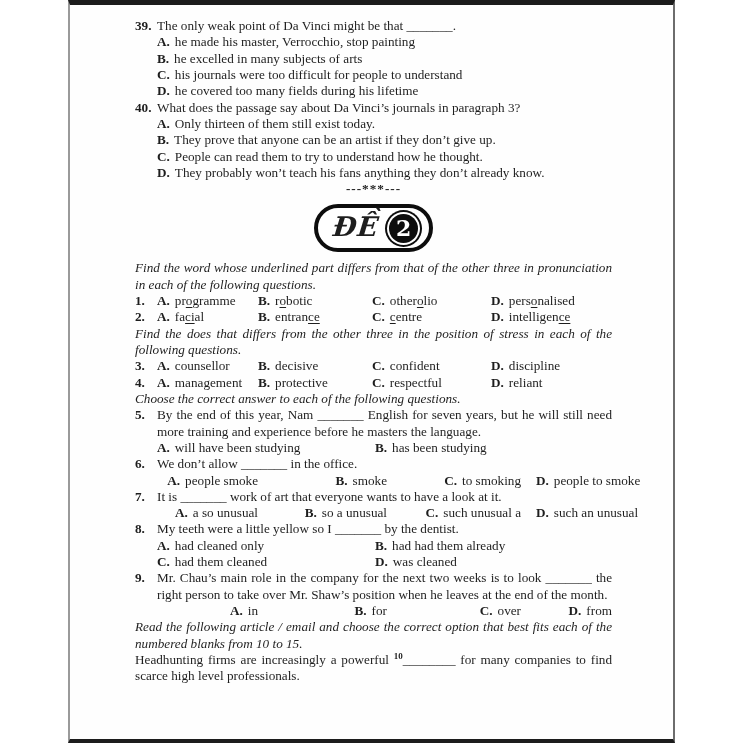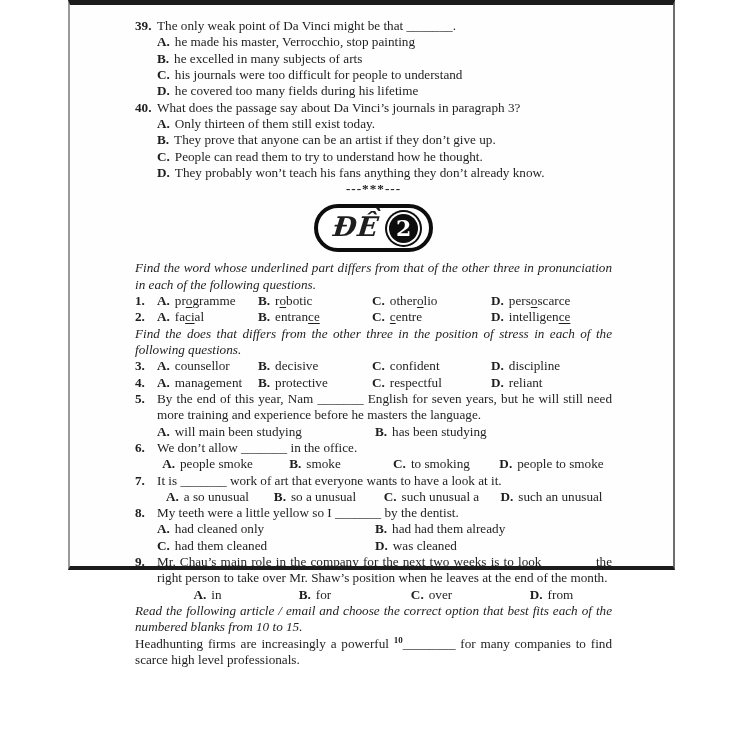--- a/index.html
+++ b/index.html
@@ -1,34 +1,34 @@
 <!DOCTYPE html>
 <html><head>
 <meta charset="utf-8">
 <style>
   html,body{margin:0;padding:0;}
   body{
     width:743px;height:743px;position:relative;background:#ffffff;
     font-family:"Liberation Serif", serif;color:#1e1e1e;overflow:hidden;
   }
   .page{
-    position:absolute;left:68px;top:0;width:607px;height:570px;box-sizing:border-box;
+    position:absolute;left:68px;top:0;width:607px;height:743px;box-sizing:border-box;
     background:#fefefe;
     border-left:2px solid #9a9a9a;border-right:2px solid #6d6d6d;
     border-top:5px solid #1c1c1c;border-bottom:4px solid #1c1c1c;
   }
   .content{
     position:absolute;left:65px;top:13px;width:477px;
     font-size:13.2px;line-height:16.32px;text-align:justify;
   }
   .q{padding-left:22px;text-indent:-22px;}
   .qnum{display:inline-block;width:22px;text-indent:0;font-weight:bold;}
   .opts{padding-left:22px;}
   .opt b{margin-right:5px;}
-  .optgrid{padding-left:22px;display:grid;grid-template-columns:101px 114px 119px 1fr;text-align:center;}
+  .optgrid{padding-left:22px;display:grid;grid-template-columns:101px 114px 119px 1fr;text-align:right;gap:15px;}
   .optgrid2{padding-left:22px;display:grid;grid-template-columns:218px 1fr;text-align:left;}
   .optgridnum{display:grid;grid-template-columns:22px 101px 114px 119px 1fr;text-align:left;}
   .cell{white-space:nowrap;}
   .cell b{margin-right:5px;}
   .und{text-decoration:underline;text-underline-offset:2px;}
   .instr{font-weight:normal;font-style:italic;}
   .sep{text-align:center;font-weight:bold;letter-spacing:1px;}
   .badge-wrap{text-align:center;margin:7px 0 8px 0;}
   .badge-pill{
     display:inline-flex;align-items:center;border:4px solid #0d0d0d;border-radius:27px;
@@ -84,21 +84,21 @@
       </div>
     </div>
 
     <div class="instr">Find the word whose underlined part differs from that of the other three in pronunciation in each of the following questions.</div>
 
     <div class="optgridnum">
       <b>1.</b>
       <span class="cell"><b>A.</b><span><span>pr</span><span class="und">o</span><span>gramme</span></span></span>
       <span class="cell"><b>B.</b><span><span>r</span><span class="und">o</span><span>botic</span></span></span>
       <span class="cell"><b>C.</b><span><span>other</span><span class="und">o</span><span>lio</span></span></span>
-      <span class="cell"><b>D.</b><span><span>pers</span><span class="und">o</span><span>scarce</span></span></span>
+      <span class="cell"><b>D.</b><span><span>pers</span><span class="und">o</span><span>nalised</span></span></span>
     </div>
 
     <div class="optgridnum">
       <b>2.</b>
       <span class="cell"><b>A.</b><span><span>fa</span><span class="und">ci</span><span>al</span></span></span>
       <span class="cell"><b>B.</b><span><span>entran</span><span class="und">ce</span><span></span></span></span>
       <span class="cell"><b>C.</b><span><span></span><span class="und">c</span><span>entre</span></span></span>
       <span class="cell"><b>D.</b><span><span>intelligen</span><span class="und">ce</span><span></span></span></span>
     </div>
 
@@ -113,26 +113,27 @@
     </div>
 
     <div class="optgridnum">
       <b>4.</b>
       <span class="cell"><b>A.</b><span>management</span></span>
       <span class="cell"><b>B.</b><span>protective</span></span>
       <span class="cell"><b>C.</b><span>respectful</span></span>
       <span class="cell"><b>D.</b><span>reliant</span></span>
     </div>
 
+    <div class="instr">Choose the correct answer to each of the following questions.</div>
 
     <div class="q">
       <b class="qnum">5.</b><span>By the end of this year, Nam _______ English for seven years, but he will still need more training and experience before he masters the language.</span>
     </div>
     <div class="optgrid2">
-      <span class="cell"><b>A.</b><span>will main been studying</span></span>
+      <span class="cell"><b>A.</b><span>will have been studying</span></span>
       <span class="cell"><b>B.</b><span>has been studying</span></span>
     </div>
 
     <div class="q">
       <b class="qnum">6.</b><span>We don’t allow _______ in the office.</span>
     </div>
     <div class="optgrid">
       <span class="cell"><b>A.</b><span>people smoke</span></span>
       <span class="cell"><b>B.</b><span>smoke</span></span>
       <span class="cell"><b>C.</b><span>to smoking</span></span>

